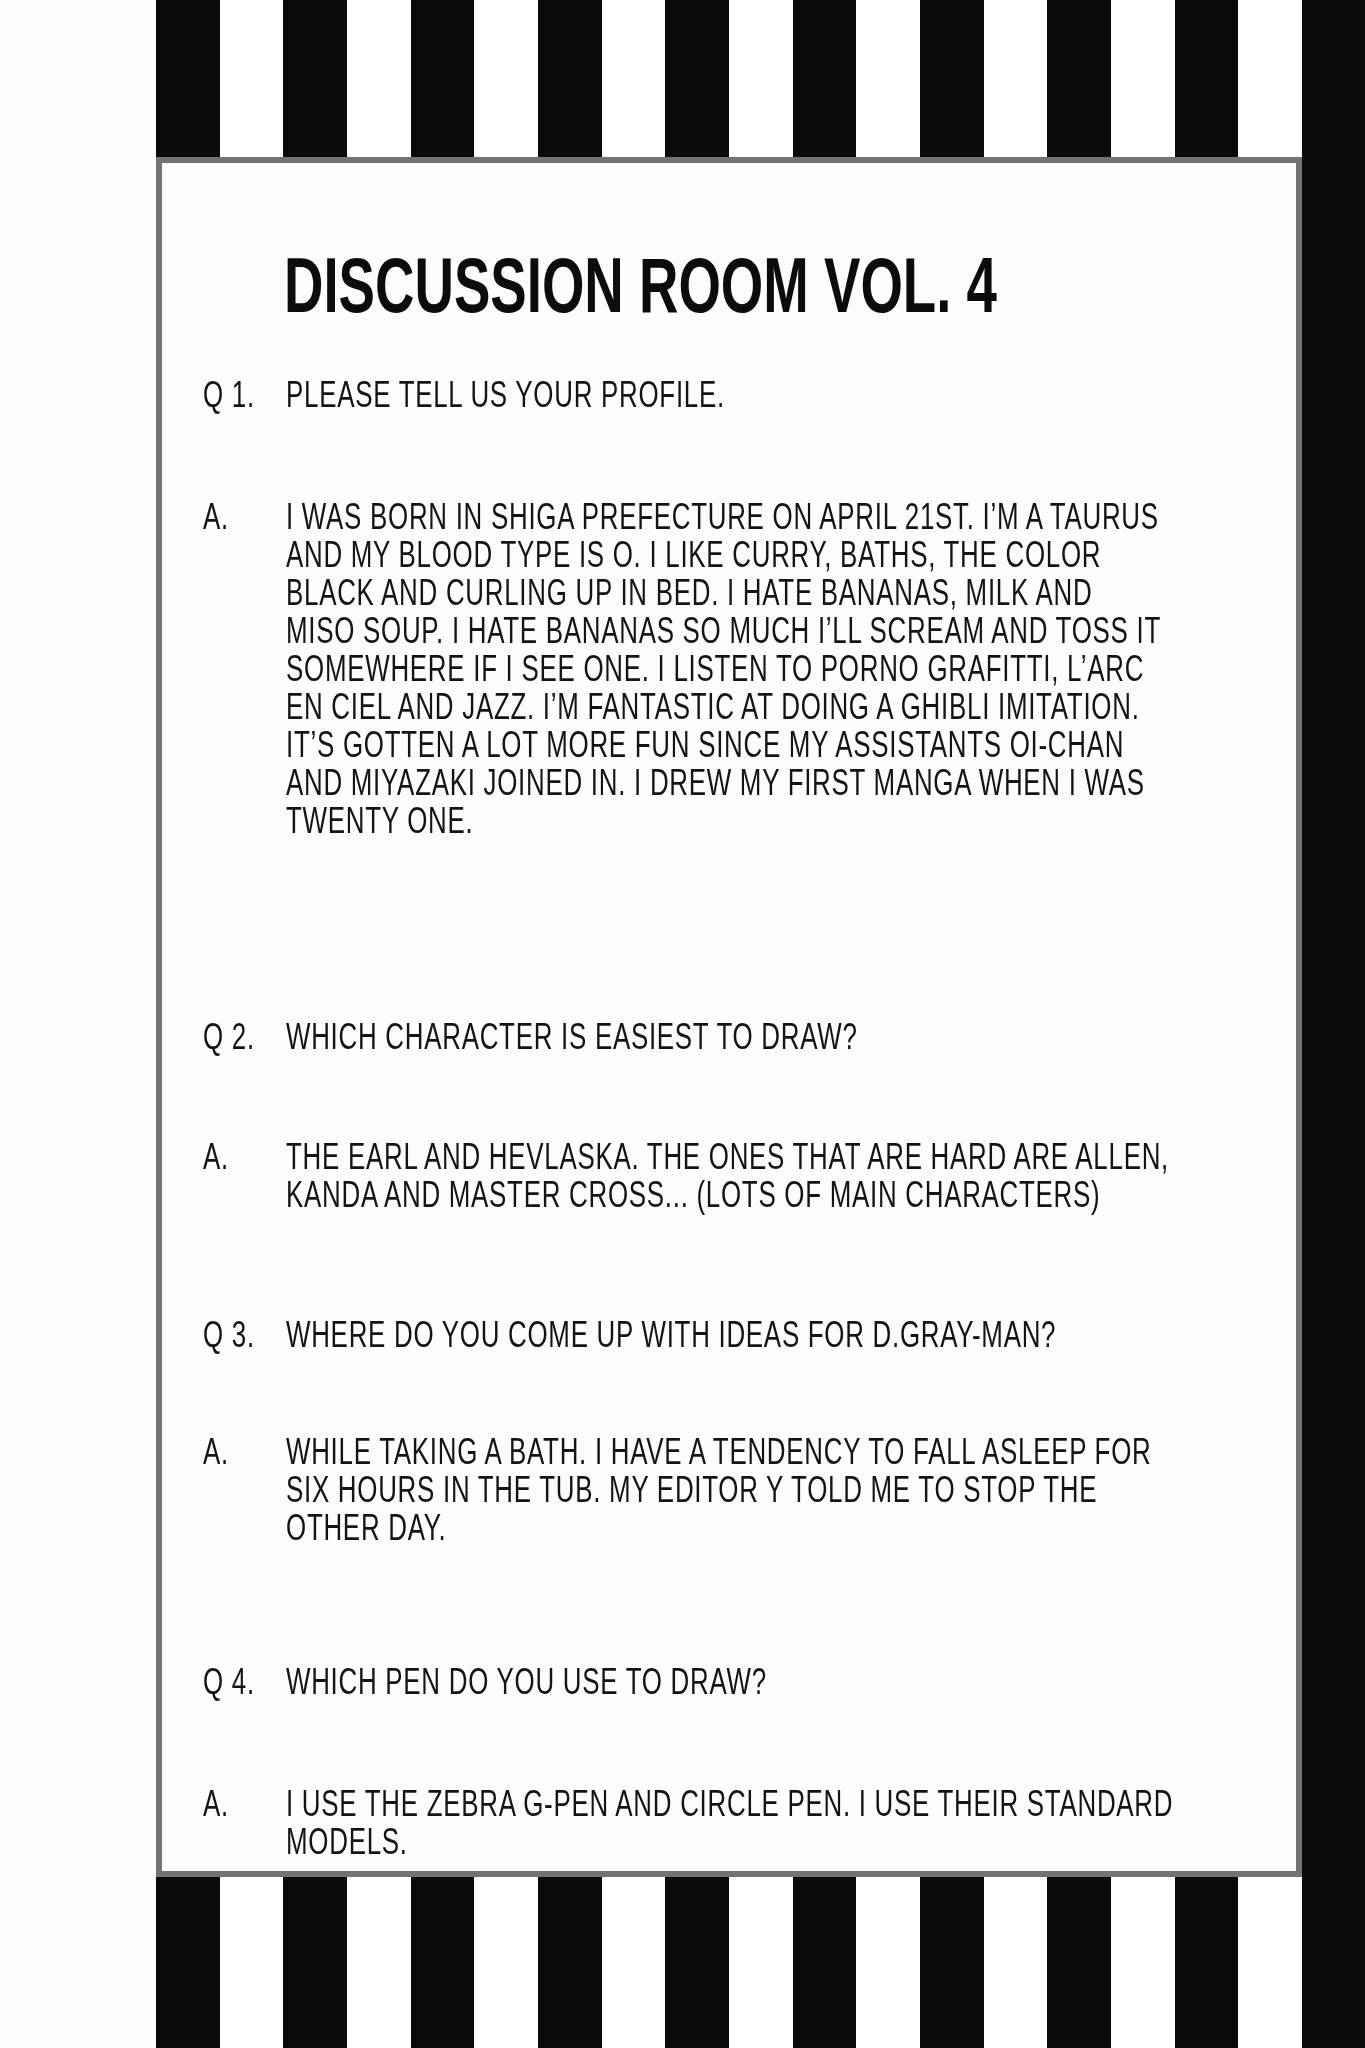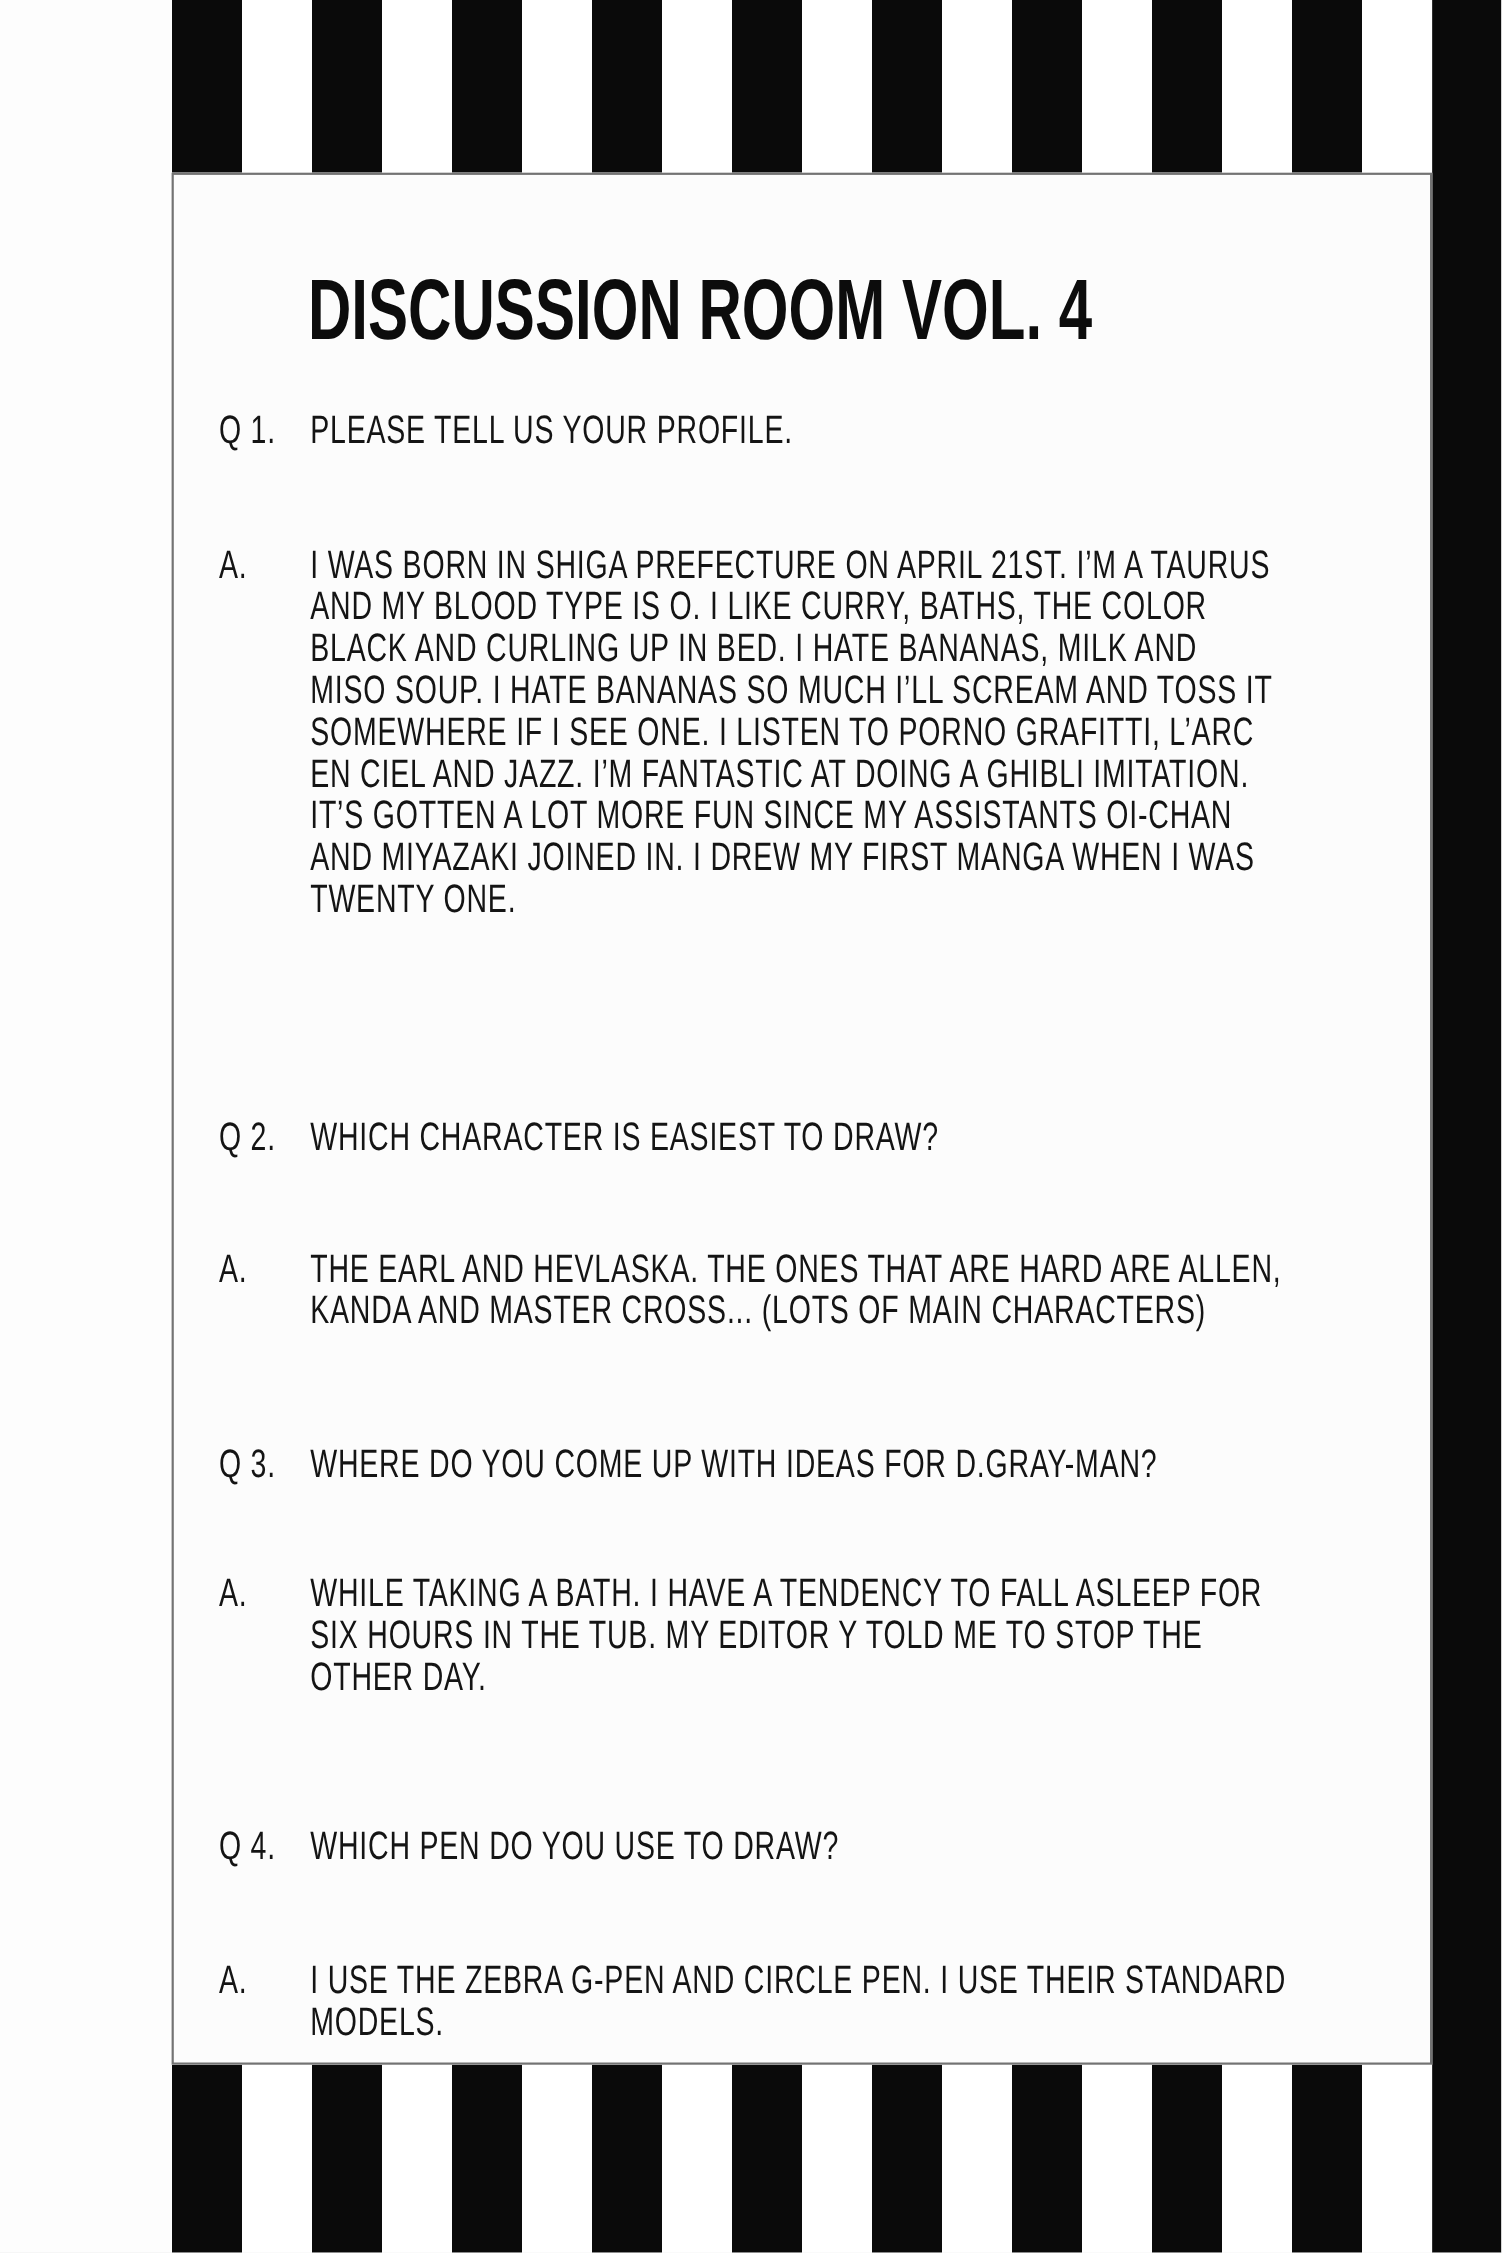--- a/index.html
+++ b/index.html
@@ -24,21 +24,21 @@
       #0a0a0a 0px,#0a0a0a 63.67px,
       #ffffff 63.67px,#ffffff 127.33px
     );
   }
   .stripes.top{top:0;height:157px;}
   .stripes.bottom{top:1877px;height:171px;}
   
   .content-box{
     position:absolute;left:156px;top:157px;width:1146px;height:1720px;
     background:#fcfcfc;
-    border:2px solid #737373;
+    border:6px solid #737373;
     box-sizing:border-box;
     overflow:hidden;
   }
   .page-title{
     position:absolute;left:122px;top:82px;
     font-size:78px;line-height:80px;font-weight:bold;
     letter-spacing:0px;white-space:nowrap;
     transform:scaleX(0.70);transform-origin:0 0;
     color:#0c0c0c;
   }

